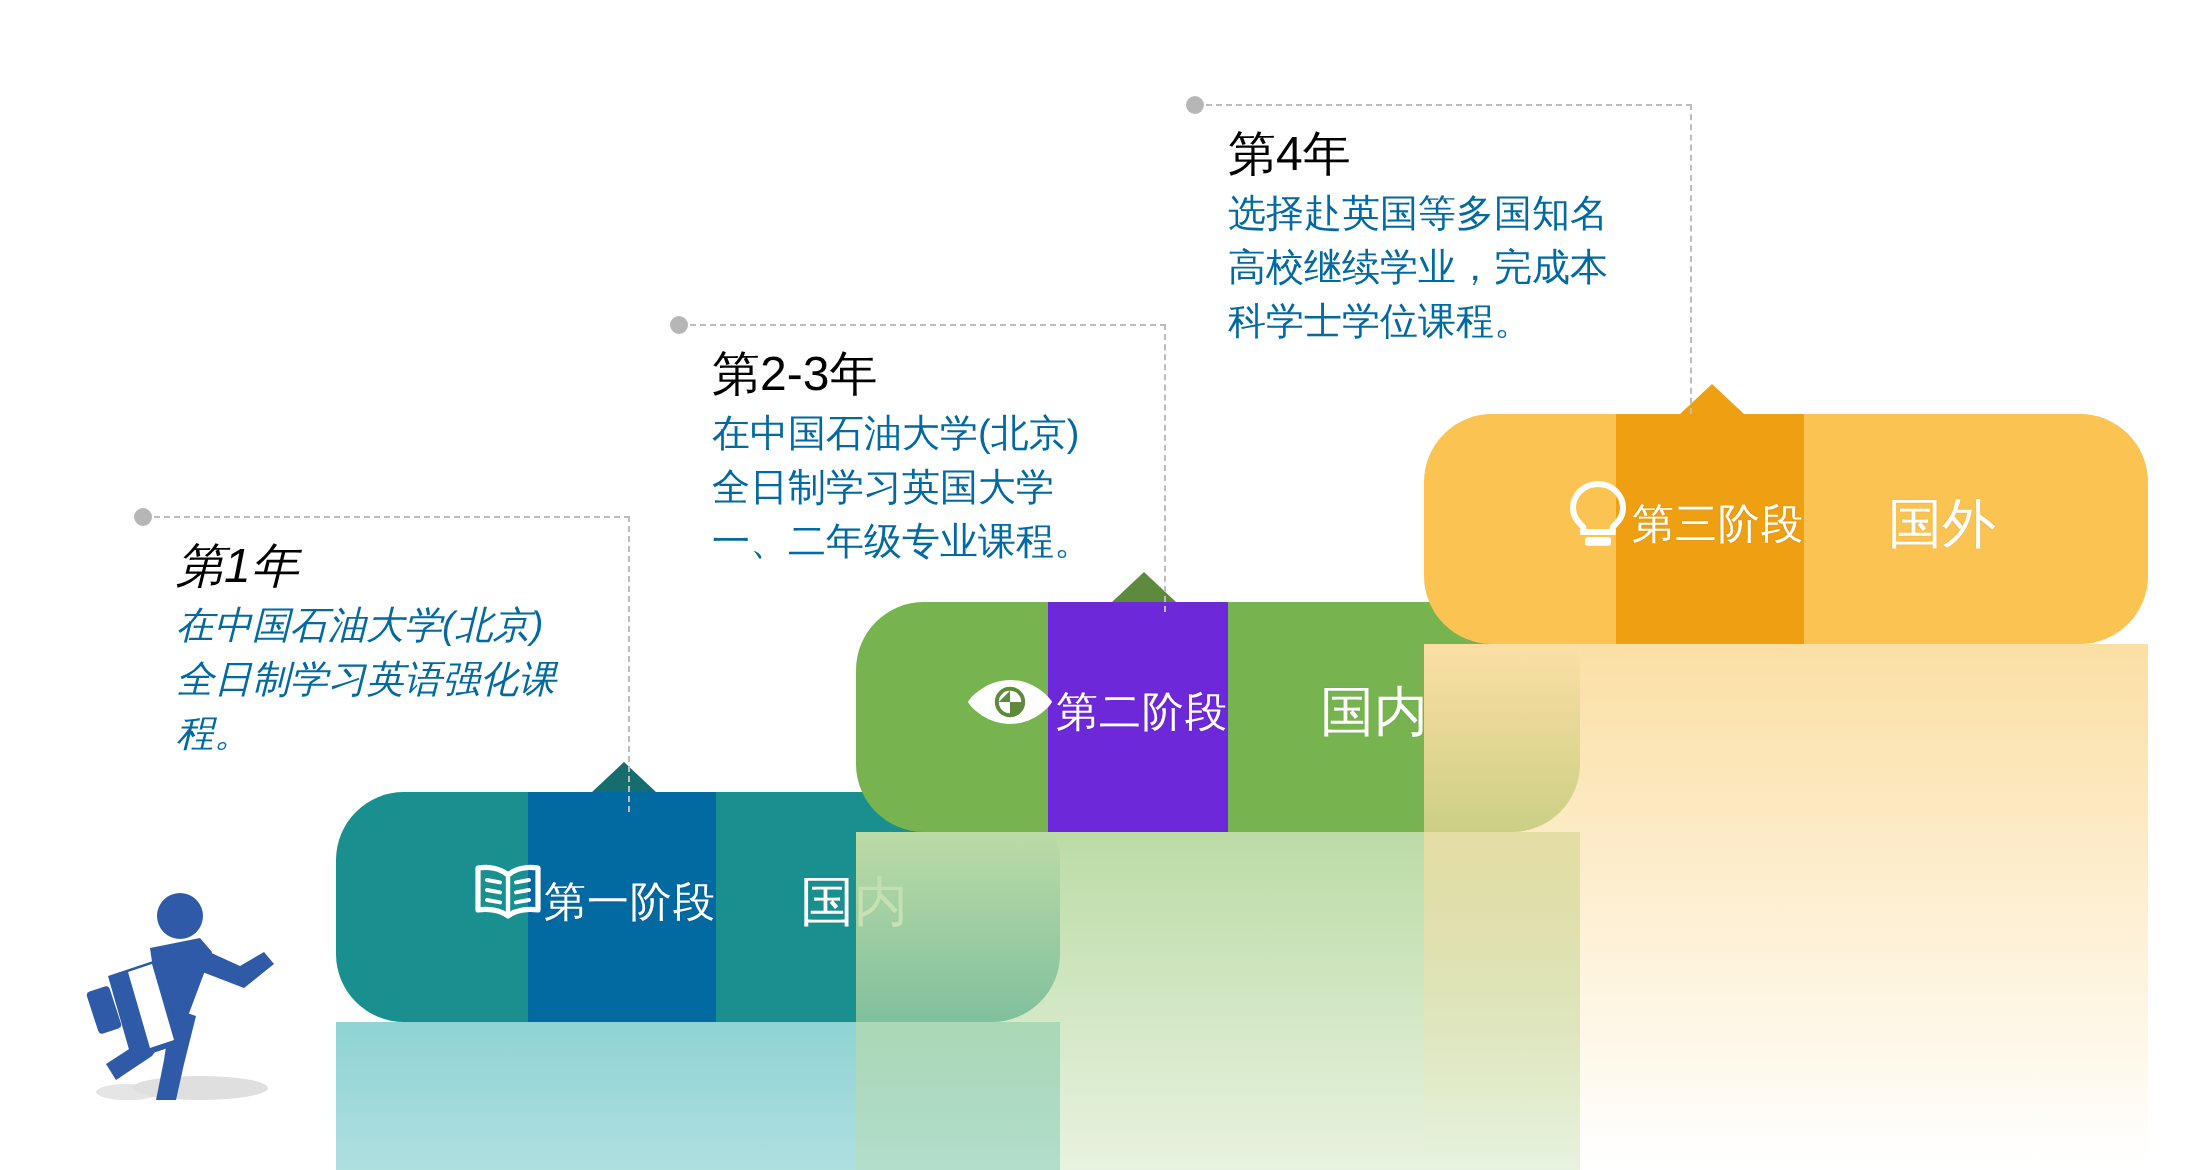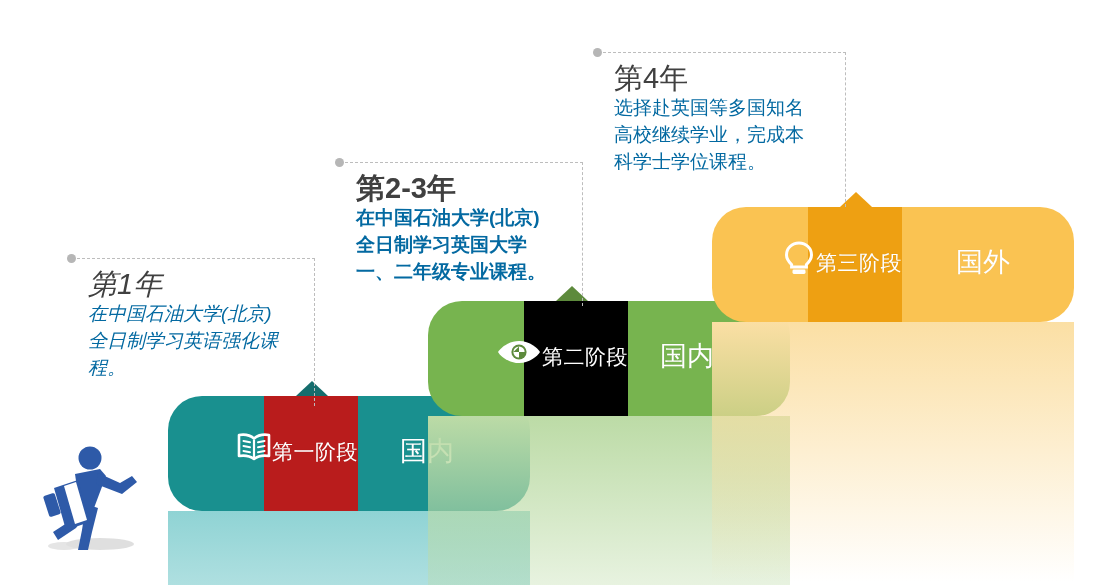--- a/index.html
+++ b/index.html
@@ -61,22 +61,22 @@
     border-top:1px dashed #bdbdbd;
     border-right:1px dashed #bdbdbd;
     padding:10px 12px 6px 16px;
   }
   .callout .dot{
     position:absolute;left:-5px;top:-5px;
     width:9px;height:9px;border-radius:50%;
     background:#b6b6b6;
   }
   .callout .c-title{
-    color:#404040;
-    font-size:29px;
+    color:#000000;
+    font-size:24px;
     line-height:30px;
     margin:0 0 1px 0;
     white-space:nowrap;
   }
   .callout .c-body{
     color:#0369a1;
     font-size:19px;
     line-height:27px;
     margin:0;
     white-space:pre-line;
@@ -106,39 +106,39 @@
         <path d="M36 50 L48 46 L59 84 L47 88 Z" fill="#ffffff"></path>
         <rect x="18" y="58" width="12" height="22" rx="2" fill="#2e5aa8" transform="rotate(-18 24 69)"></rect>
       </g>
     </svg>
   </div>
 
   <div class="step" id="step-1" style="left:168px;top:396px;width:362px;height:115px;">
     <div class="fade" style="width:362px;background:linear-gradient(#8fd3d4,rgba(143,211,212,0));"></div>
     <div class="bar" style="width:362px;background:#19908f;"></div>
     <div class="notch" style="left:128px;top:-15px;border-bottom:15px solid #156d6d;"></div>
-    <div class="badge" style="left:96px;width:94px;background:#b91c1c;">
+    <div class="badge" style="left:96px;width:94px;background:#0369a1;">
       <span class="badge-icon">
         <svg width="36" height="30" viewBox="0 0 36 30" aria-hidden="true">
           <path d="M18 6.5 C14 3 8 2.2 3 3 L3 24 C8 23.2 14 24 18 27 C22 24 28 23.2 33 24 L33 3 C28 2.2 22 3 18 6.5 Z" fill="none" stroke="#ffffff" stroke-width="2.6" stroke-linejoin="round"></path>
           <path d="M18 7.5 L18 26" stroke="#ffffff" stroke-width="2.2"></path>
           <path d="M7.5 9 L14 10.2 M7.5 14 L14 15.2 M7.5 19 L14 20.2" stroke="#ffffff" stroke-width="2" stroke-linecap="round"></path>
           <path d="M28.5 9 L22 10.2 M28.5 14 L22 15.2 M28.5 19 L22 20.2" stroke="#ffffff" stroke-width="2" stroke-linecap="round"></path>
         </svg>
       </span>
       <span class="badge-label">第一阶段</span>
     </div>
     <span class="region" style="left:232px;top:40px;">国内</span>
   </div>
 
   <div class="step" id="step-2" style="left:428px;top:301px;width:362px;height:115px;">
     <div class="fade" style="width:362px;background:linear-gradient(#bcdba6,rgba(188,219,166,0));"></div>
     <div class="bar" style="width:362px;background:#77b44f;"></div>
     <div class="notch" style="left:128px;top:-15px;border-bottom:15px solid #5d8a3c;"></div>
-    <div class="badge" style="left:96px;width:104px;background:#000000;">
+    <div class="badge" style="left:96px;width:90px;background:#6d28d9;">
       <span class="badge-icon">
         <svg width="46" height="28" viewBox="0 0 46 28" aria-hidden="true">
           <path d="M23 3 C34 3 42 10.5 44 14 C42 17.5 34 25 23 25 C12 25 4 17.5 2 14 C4 10.5 12 3 23 3 Z" fill="#ffffff"></path>
           <circle cx="23" cy="14" r="7.6" fill="#5d8a3c"></circle>
           <path d="M23 14 L23 8.4 A5.6 5.6 0 0 1 28.6 14 Z" fill="#ffffff"></path>
           <path d="M23 14 L23 19.6 A5.6 5.6 0 0 1 17.4 14 Z" fill="#ffffff"></path>
           <path d="M17.4 14 A5.6 5.6 0 0 1 23 8.4" fill="#ffffff"></path>
         </svg>
       </span>
       <span class="badge-label">第二阶段</span>
@@ -152,32 +152,32 @@
     <div class="notch" style="left:128px;top:-15px;border-bottom:15px solid #eea012;"></div>
     <div class="badge" style="left:96px;width:94px;background:#eea012;">
       <span class="badge-icon">
         <svg width="34" height="36" viewBox="0 0 34 36" aria-hidden="true">
           <path d="M17 3 C9.8 3 4.5 8.4 4.5 15 C4.5 19.6 7.4 22.4 9.6 24.6 L9.6 27 L24.4 27 L24.4 24.6 C26.6 22.4 29.5 19.6 29.5 15 C29.5 8.4 24.2 3 17 3 Z" fill="none" stroke="#ffffff" stroke-width="3"></path>
           <rect x="10.5" y="29.5" width="13" height="4.4" rx="1.4" fill="#ffffff"></rect>
         </svg>
       </span>
       <span class="badge-label">第三阶段</span>
     </div>
-    <span class="region" style="left:244px;top:40px;">国外</span>
+    <span class="region" style="left:232px;top:40px;">国外</span>
   </div>
 
   <div class="callout" style="left:72px;top:258px;width:243px;height:148px;font-style:italic;">
     <span class="dot"></span>
     <p class="c-title">第1年</p>
     <p class="c-body">在中国石油大学(北京)
 全日制学习英语强化课
 程。</p>
   </div>
 
-  <div class="callout" style="left:340px;top:162px;width:243px;height:144px;font-weight:bold;">
+  <div class="callout" style="left:340px;top:162px;width:243px;height:144px;">
     <span class="dot"></span>
     <p class="c-title">第2-3年</p>
     <p class="c-body">在中国石油大学(北京)
 全日制学习英国大学
 一、二年级专业课程。</p>
   </div>
 
   <div class="callout" style="left:598px;top:52px;width:248px;height:155px;">
     <span class="dot"></span>
     <p class="c-title">第4年</p>

